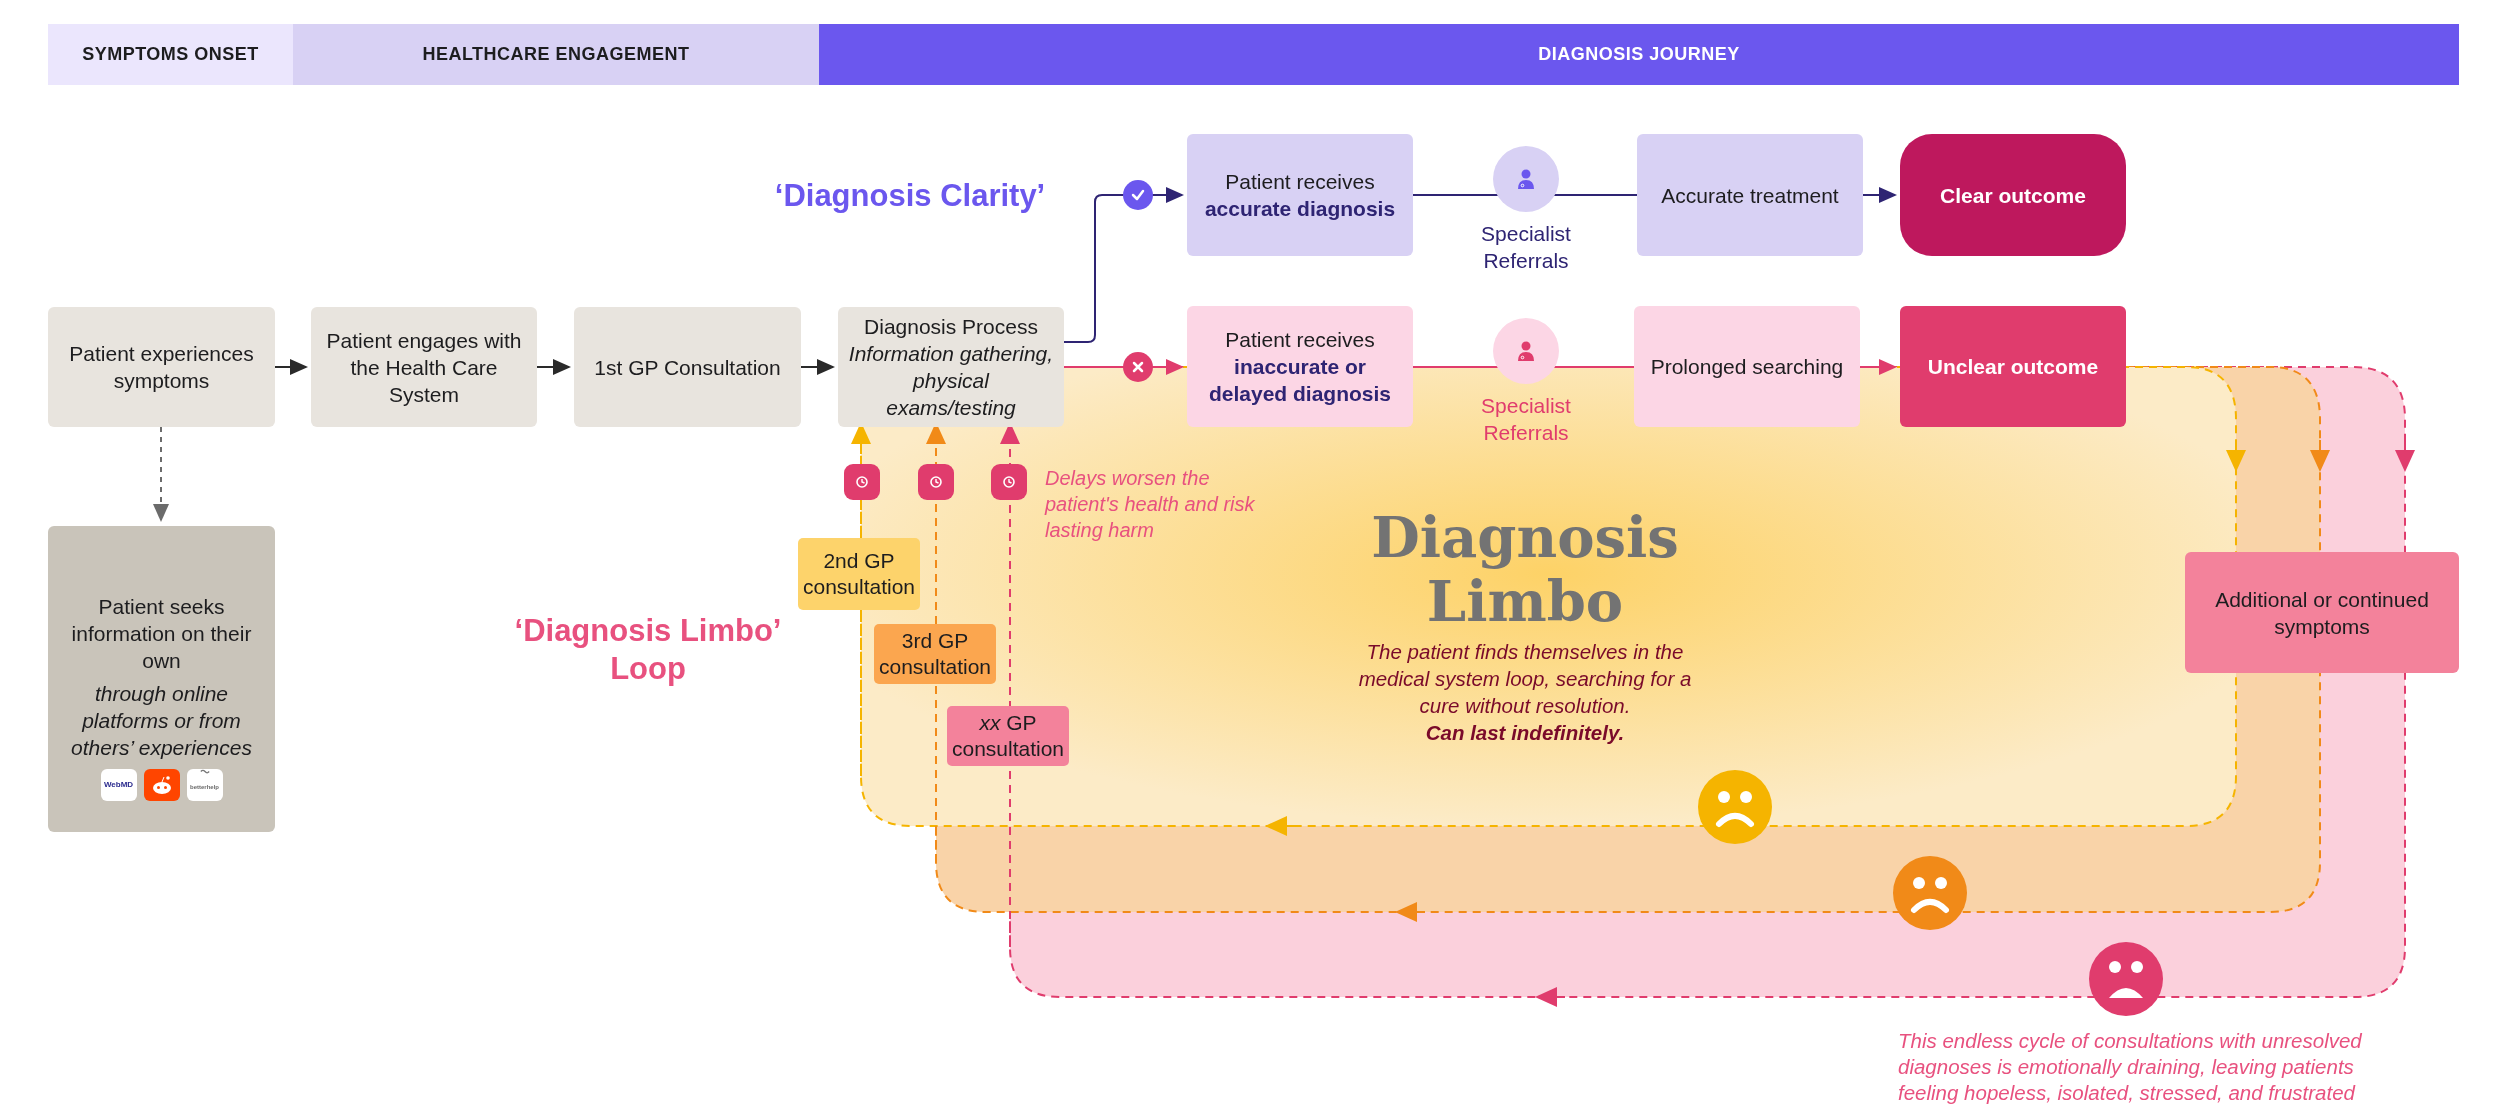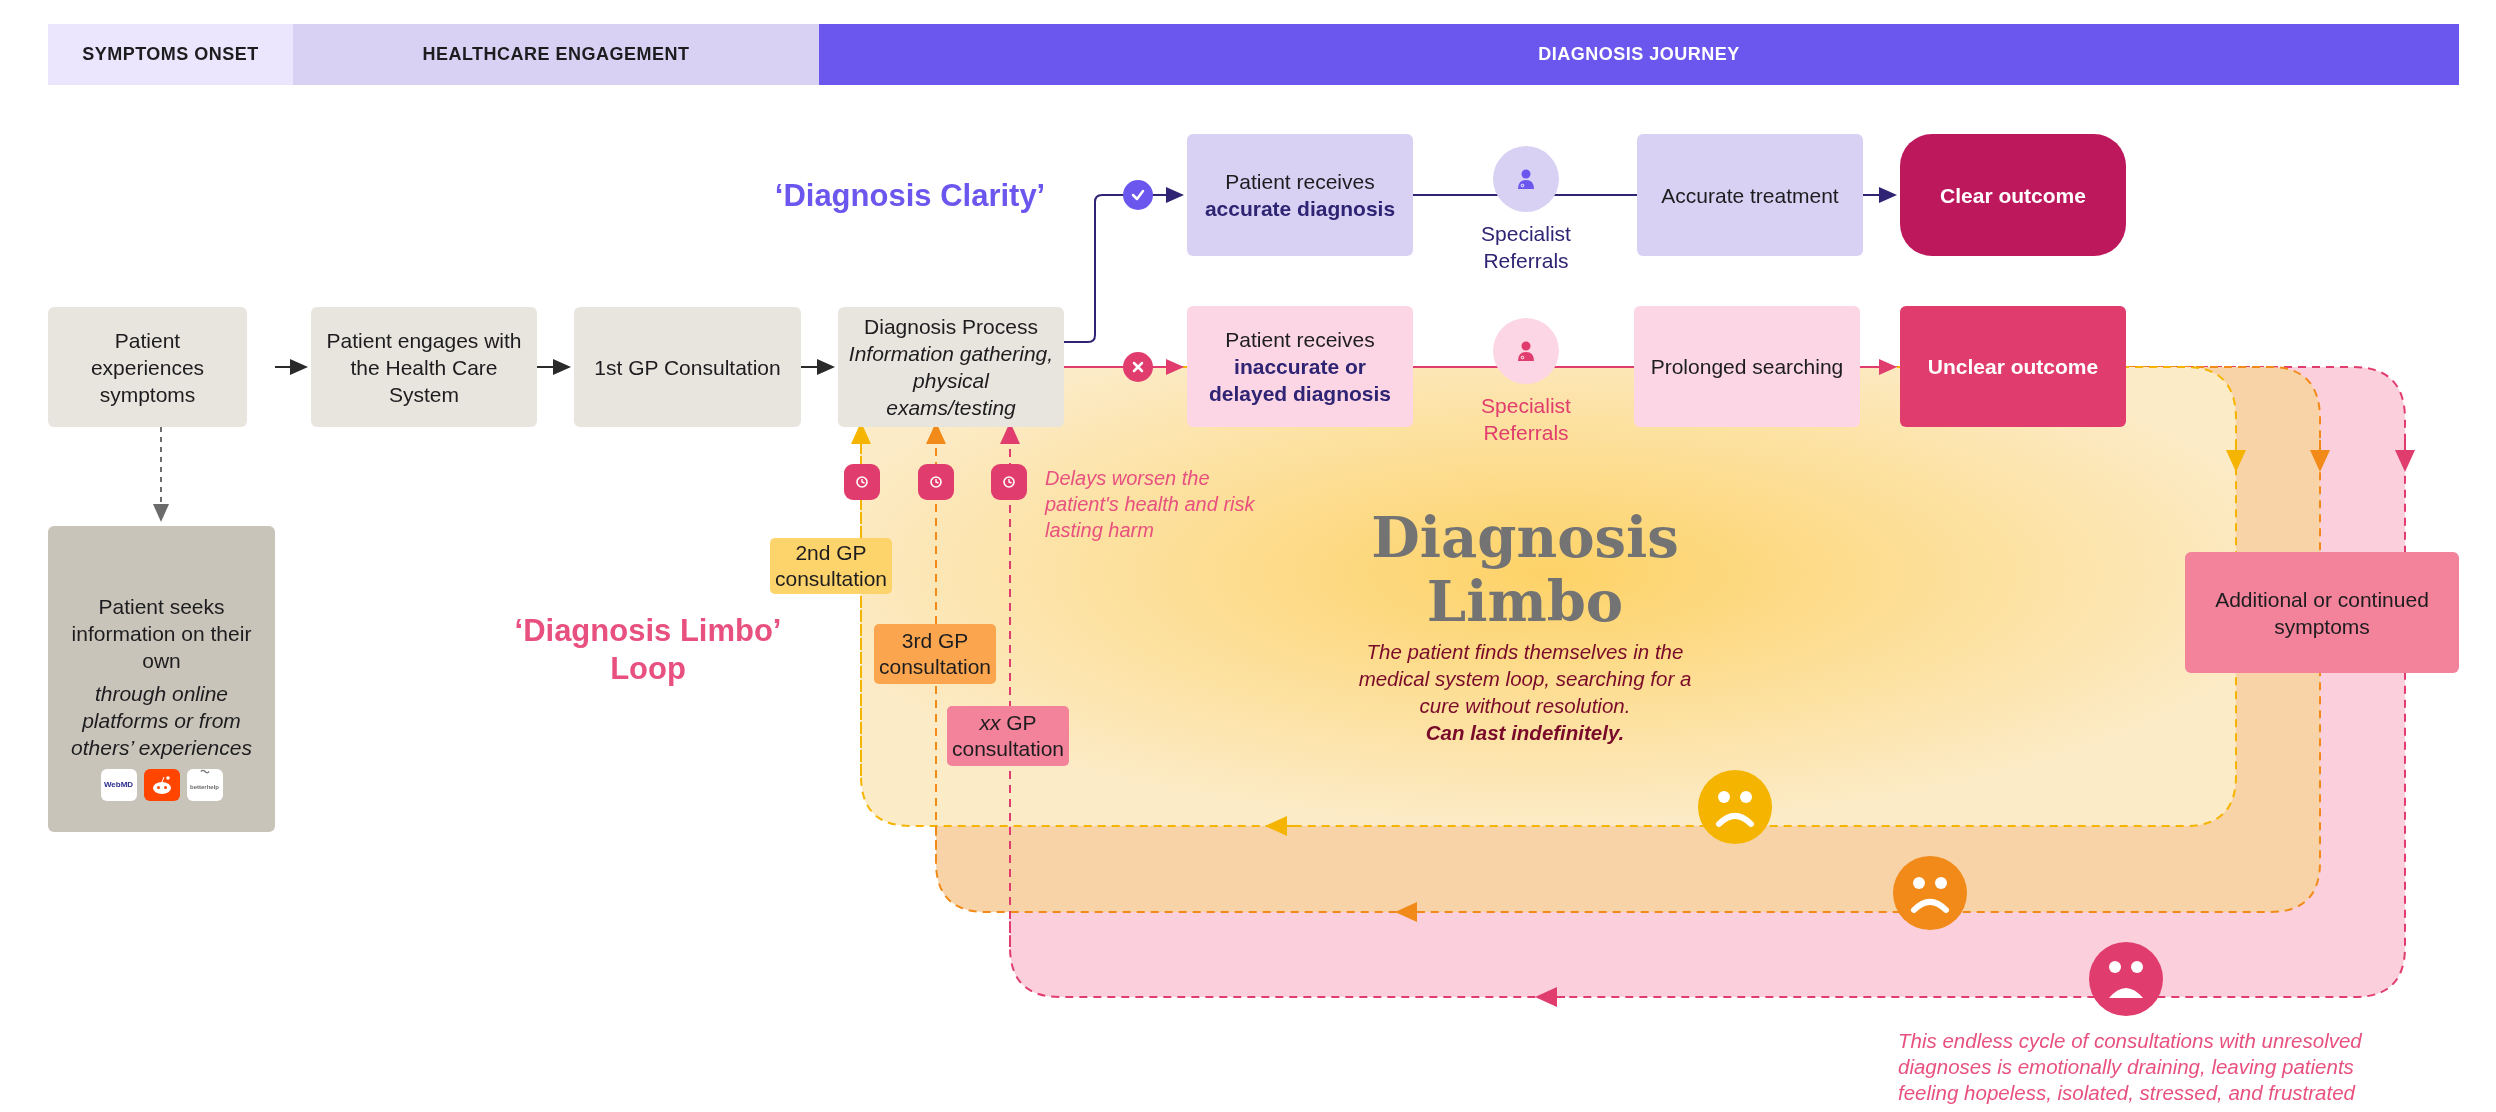--- a/index.html
+++ b/index.html
@@ -92,21 +92,21 @@
 
   <path d="M1064,342 L1088,342 Q1095,342 1095,335 L1095,202 Q1095,195 1102,195 L1182,195" fill="none" stroke="#2e2473" stroke-width="2" marker-end="url(#arrPurple)"></path>
   <line x1="1413" y1="195" x2="1637" y2="195" stroke="#2e2473" stroke-width="2"></line>
   <line x1="1863" y1="195" x2="1895" y2="195" stroke="#2e2473" stroke-width="2" marker-end="url(#arrPurple)"></line>
 
   <line x1="1064" y1="367" x2="1182" y2="367" stroke="#e03c6d" stroke-width="2" marker-end="url(#arrPink)"></line>
   <line x1="1413" y1="367" x2="1634" y2="367" stroke="#e03c6d" stroke-width="2"></line>
   <line x1="1860" y1="367" x2="1895" y2="367" stroke="#e03c6d" stroke-width="2" marker-end="url(#arrPink)"></line>
 </svg>
 
-<div class="abs box beige" style="left:48px;top:307px;width:199px;height:120px;">
+<div class="abs box beige" style="left:48px;top:307px;width:227px;height:120px;">
   <span>Patient experiences symptoms</span>
 </div>
 <div class="abs box beige" style="left:311px;top:307px;width:226px;height:120px;">
   <span>Patient engages with the Health Care System</span>
 </div>
 <div class="abs box beige" style="left:574px;top:307px;width:227px;height:120px;">
   <span>1st GP Consultation</span>
 </div>
 <div class="abs box beige" style="left:838px;top:307px;width:226px;height:120px;padding:6px 8px;">
   <span>Diagnosis Process</span>
@@ -210,21 +210,21 @@
 <div class="abs clock" style="left:991px;top:464px;">
   <svg width="14" height="14" viewBox="0 0 14 14">
       <circle cx="7" cy="7" r="5" fill="none" stroke="#fff" stroke-width="1.6"></circle>
       <path d="M7,4 L7,7 L9.5,8" fill="none" stroke="#fff" stroke-width="1.4"></path>
     </svg>
 </div>
 <div class="abs ital" style="left:1045px;top:465px;width:240px;font-size:20px;line-height:26px;color:#e8517f;">
   <span>Delays worsen the patient's health and risk lasting harm</span>
 </div>
 
-<div class="abs gp" style="left:770px;top:538px;width:122px;height:56px;background:#fdd36b;">
+<div class="abs gp" style="left:798px;top:538px;width:122px;height:72px;background:#fdd36b;">
   <span>2nd GP</span>
   <span>consultation</span>
 </div>
 <div class="abs gp" style="left:874px;top:624px;width:122px;height:60px;background:#fba64f;">
   <span>3rd GP</span>
   <span>consultation</span>
 </div>
 <div class="abs gp" style="left:947px;top:706px;width:122px;height:60px;background:#f3829b;">
   <span><span class="ital">xx</span><span> GP</span></span>
   <span>consultation</span>

